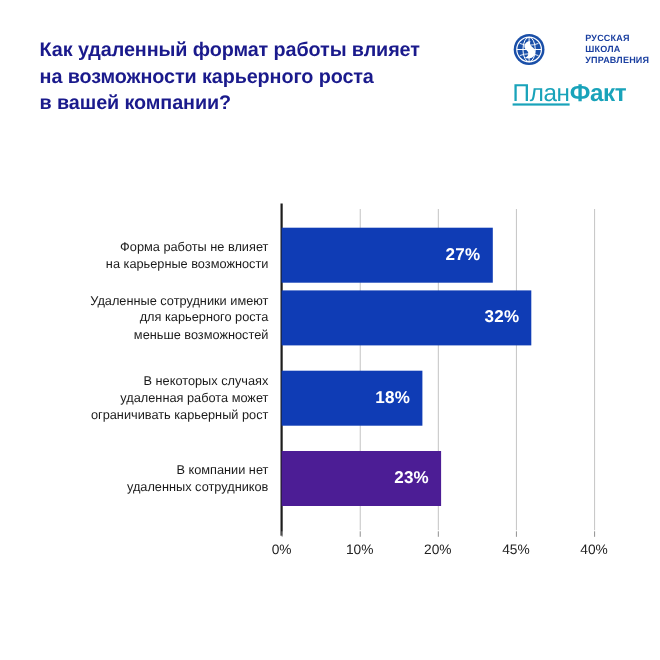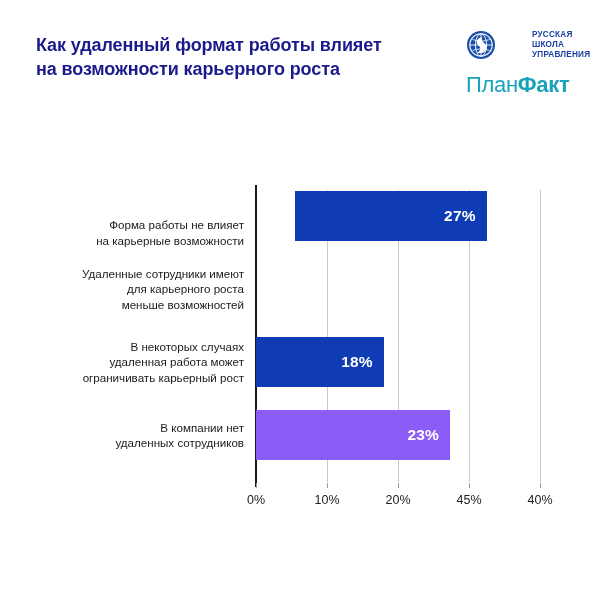--- a/index.html
+++ b/index.html
@@ -58,21 +58,21 @@
   }
   #rsu-wordmark span { display: block; white-space: nowrap; padding-left: 31px; }
   #planfact-logo {
     margin-top: 11px;
     font-size: 22px;
     line-height: 26px;
     color: #19A3BA;
     white-space: nowrap;
     letter-spacing: -0.3px;
   }
-  #planfact-logo .pf-light { font-weight: normal; }
+  #planfact-logo .pf-light { font-weight: normal; text-decoration: underline; }
   #planfact-logo .pf-bold { font-weight: bold; }
 
   
   #chart {
     position: absolute;
     left: 0;
     top: 140px;
     width: 600px;
     height: 400px;
   }
@@ -160,20 +160,21 @@
   }
 </style>
 </head>
 <body>
 
 <div id="header">
 
   <div id="chart-title">
     <span class="tline">Как удаленный формат работы влияет</span>
     <span class="tline">на возможности карьерного роста</span>
+    <span class="tline">в вашей компании?</span>
   </div>
 
   <div id="logo-block">
 
     <div id="rsu-logo">
       <span id="rsu-emblem">
         <svg width="30" height="30" viewBox="0 0 30 30">
           <circle cx="15" cy="15" r="14" fill="#1A4FA8"></circle>
           <circle cx="15" cy="15" r="11.2" fill="none" stroke="#ffffff" stroke-width="1.1"></circle>
           <ellipse cx="15" cy="15" rx="5.6" ry="11.2" fill="none" stroke="#ffffff" stroke-width="0.9"></ellipse>
@@ -196,32 +197,37 @@
   </div>
 </div>
 
 <div id="chart">
   <div id="axis-line"></div>
   <div id="plot">
       <div class="gridline" style="left: 71px;"></div>
       <div class="gridline" style="left: 142px;"></div>
       <div class="gridline" style="left: 213px;"></div>
       <div class="gridline" style="left: 284px;"></div>
-      <div class="bar-row" style="top: 0px; width: 284px; margin-left: 39px;">
+      <div class="bar-row" style="top: 16px; width: 284px;">
         <div class="bar" style="width: 191.7px; background: rgb(15, 60, 181);">
           <span class="bar-value" style="color: rgb(255, 255, 255);">27%</span>
+        </div>
+      </div>
+      <div class="bar-row" style="top: 73px; width: 284px;">
+        <div class="bar" style="width: 227.2px; background: rgb(15, 60, 181);">
+          <span class="bar-value" style="color: rgb(255, 255, 255);">32%</span>
         </div>
       </div>
       <div class="bar-row" style="top: 146px; width: 284px;">
         <div class="bar" style="width: 127.8px; background: rgb(15, 60, 181);">
           <span class="bar-value" style="color: rgb(255, 255, 255);">18%</span>
         </div>
       </div>
       <div class="bar-row" style="top: 219px; width: 284px;">
-        <div class="bar" style="width: 194px; background: #8b5cf6;">
+        <div class="bar" style="width: 145px; background: #4c1d95;">
           <span class="bar-value" style="color: rgb(255, 255, 255);">23%</span>
         </div>
       </div>
     </div>
   <div id="cat-labels">
       <div class="cat-label-box" style="top: 77px;">
         <span>Форма работы не влияет</span>
         <span>на карьерные возможности</span>
       </div>
       <div class="cat-label-box" style="top: 125.75px;">

